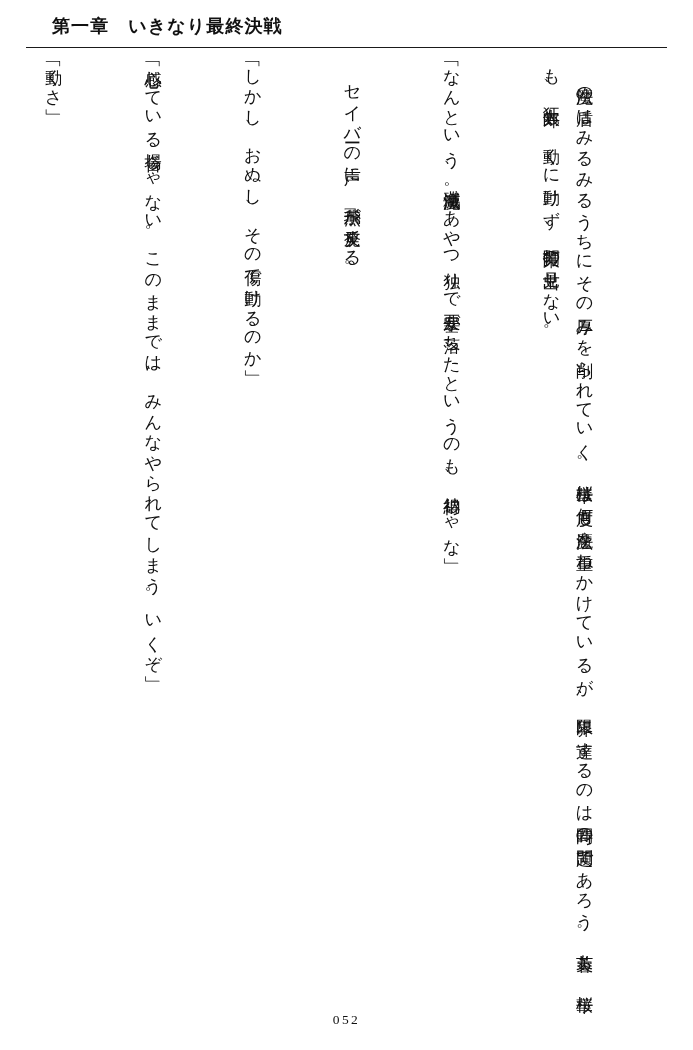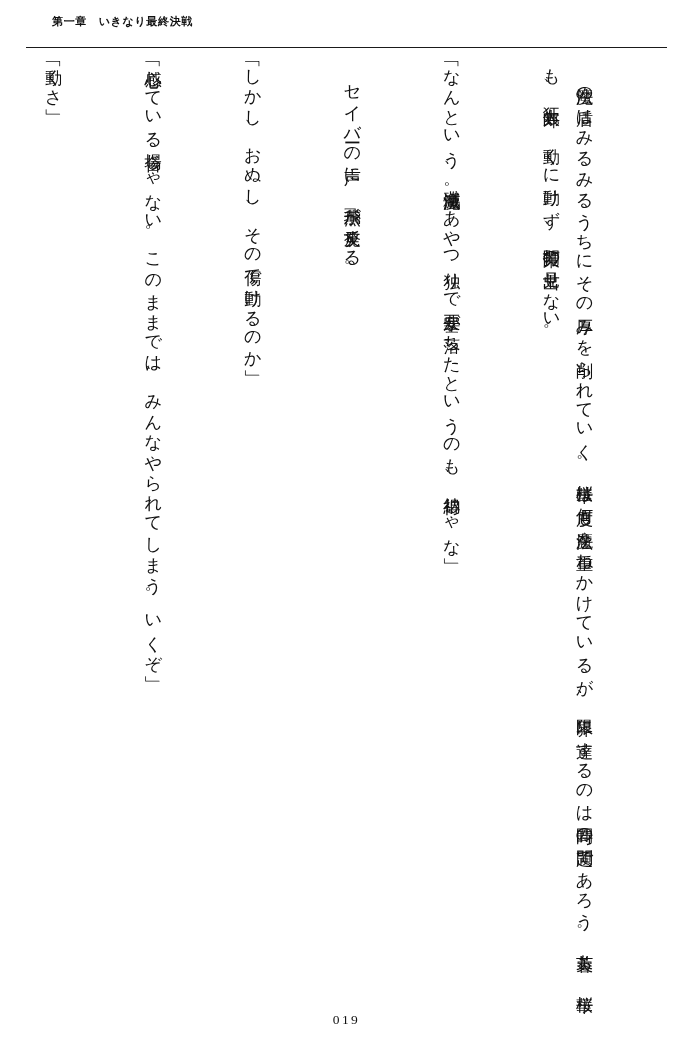--- a/index.html
+++ b/index.html
@@ -27,21 +27,21 @@
     position: absolute;
     top: 14px;
     left: 0;
     right: 0;
     height: 34px;
   }
   .header-inner {
     position: absolute;
     left: 52px;
     top: 0;
-    font-size: 11px;
+    font-size: 18px;
     letter-spacing: 0.06em;
     white-space: nowrap;
     font-weight: 600;
   }
   .header-rule {
     position: absolute;
     left: 26px;
     right: 26px;
     top: 33px;
     border-top: 1.6px solid #1a1a1a;
@@ -112,15 +112,15 @@
       
       
       
       
       
       
       
     </div>
   </div>
 
-  <div class="folio">019</div>
+  <div class="folio">052</div>
 
 </div>
 
 </body></html>

